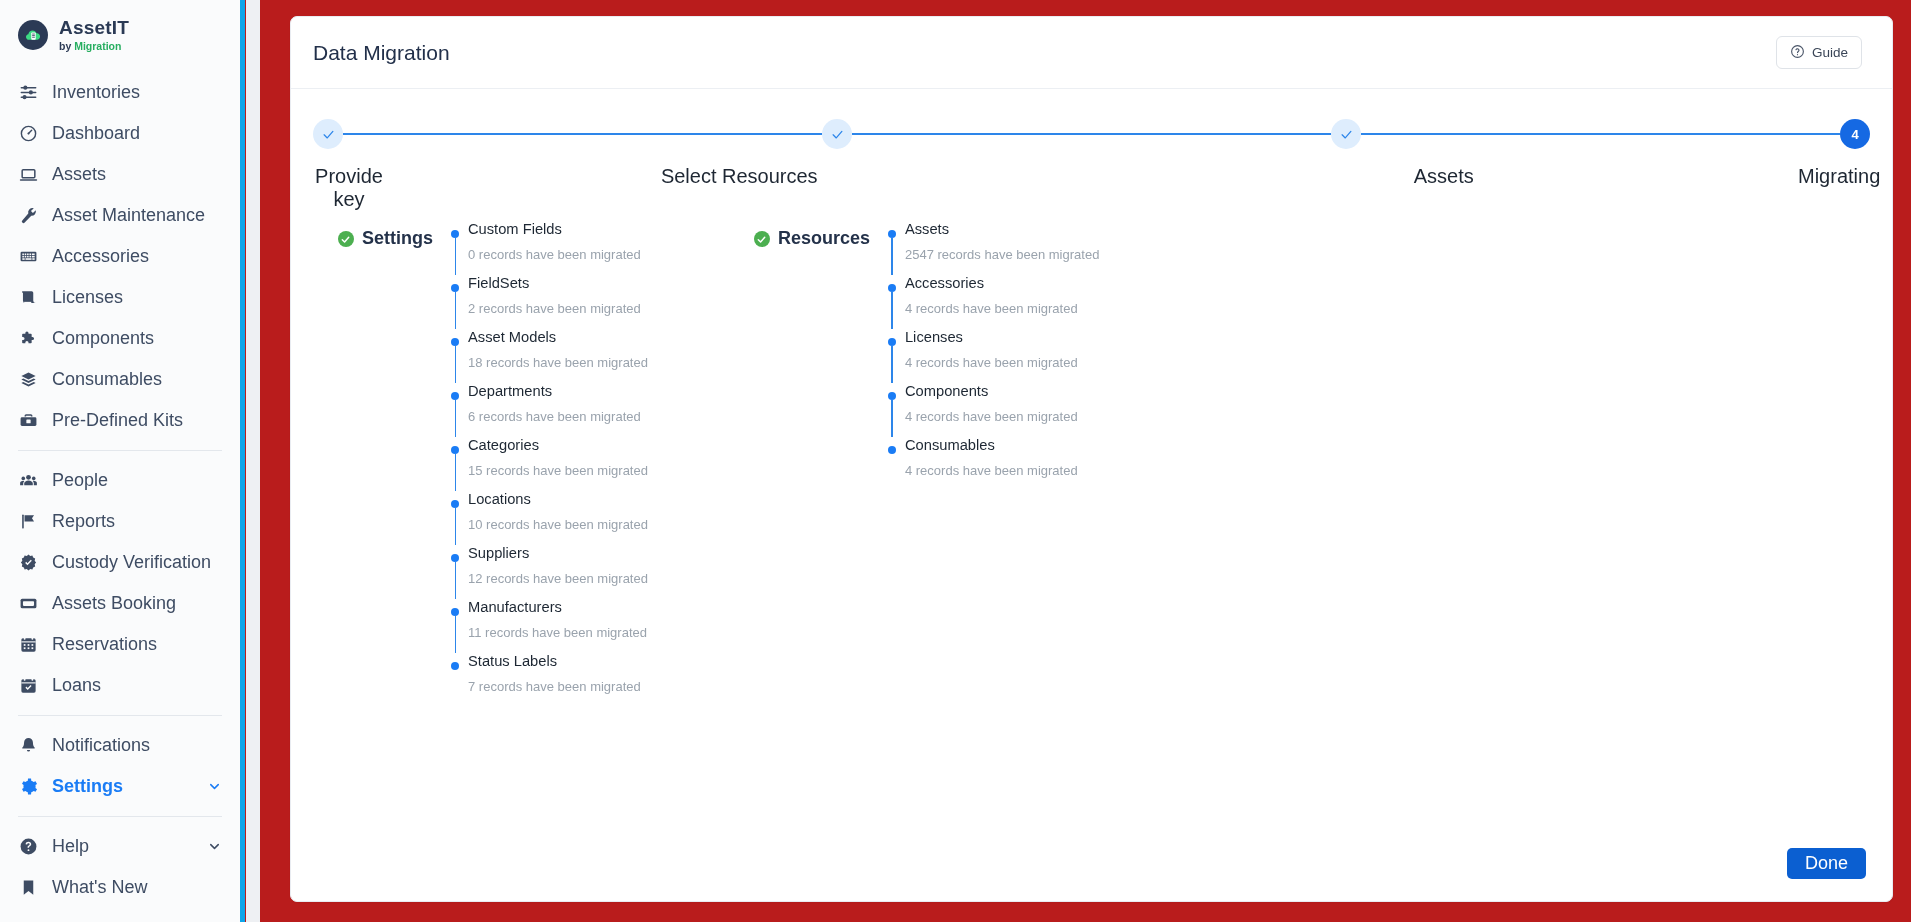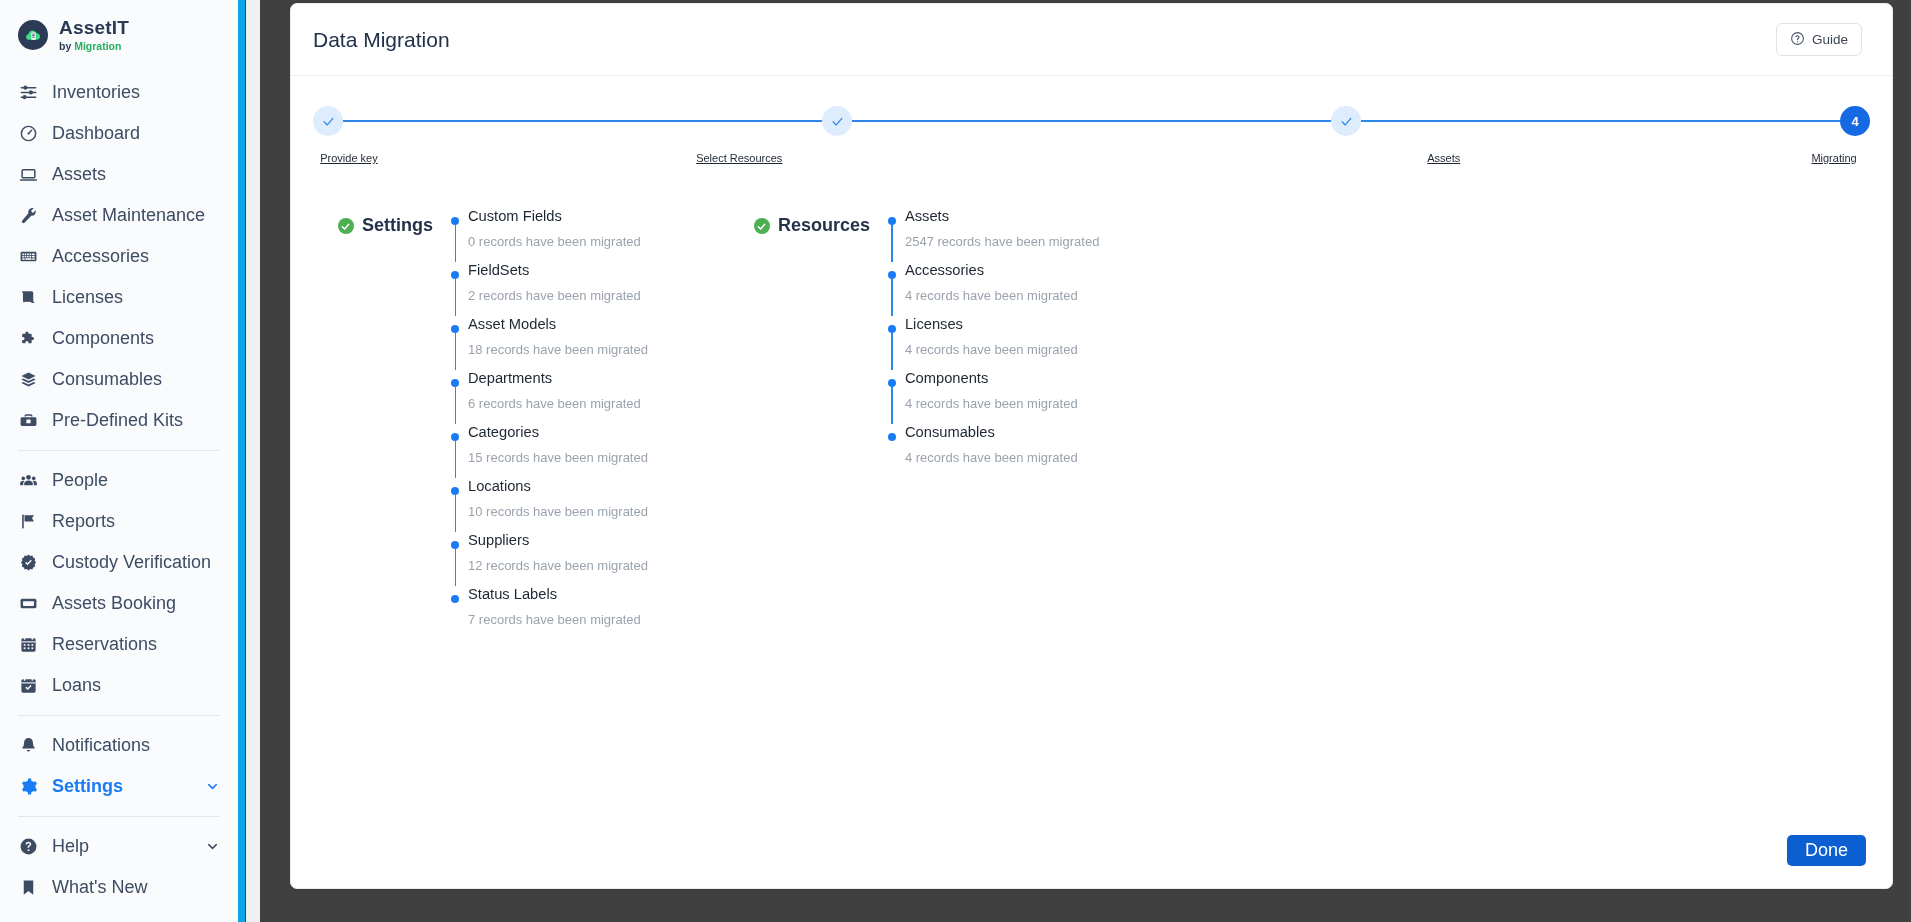--- a/index.html
+++ b/index.html
@@ -8,21 +8,21 @@
     background: #f4f6f9;
     font-family: "Liberation Sans", sans-serif;
     overflow: hidden;
   }
   .app { display: flex; width: 1911px; height: 922px; position: relative; }
 
   
   .sidebar {
     width: 245px; height: 922px;
     background: #fafbfc;
-    border-right: 7px solid #0ea5e9;
+    border-right: 5px solid #0ea5e9;
     padding: 0 0 0 0;
     flex: 0 0 245px;
     position: relative;
   }
   .brand { display: flex; align-items: center; gap: 11px; padding: 18px 0 16px 18px; }
   .brand-logo {
     width: 30px; height: 30px; border-radius: 50%;
     background: #2b3a55; display: flex; align-items: center; justify-content: center;
     flex: 0 0 30px;
   }
@@ -46,22 +46,22 @@
   .nav-divider { height: 1px; background: #e3e7ec; margin: 9px 18px 9px 18px; }
 
   
   .scroll-strip {
     position: absolute; left: 246px; top: 0; width: 14px; height: 922px;
     background: #eef0f3;
   }
 
   
   .main {
-    flex: 1; height: 922px; background: #404040;
-    padding: 3px 18px 0 45px; overflow: hidden;
+    flex: 1; height: 922px; background: #b91c1c;
+    padding: 16px 18px 0 45px; overflow: hidden;
   }
   .card {
     background: #ffffff; border: 1px solid #e9ecf1; border-radius: 7px;
     height: 886px; position: relative;
     box-shadow: 0 1px 2px rgba(16,24,40,.04);
   }
   .card-head {
     height: 72px; display: flex; align-items: center; justify-content: space-between;
     padding: 0 30px 0 22px; border-bottom: 1px solid #eceff3;
   }
@@ -78,21 +78,21 @@
   .step { display: flex; align-items: center; }
   .step-circle {
     width: 30px; height: 30px; border-radius: 50%;
     display: flex; align-items: center; justify-content: center;
     flex: 0 0 30px; position: relative; z-index: 2;
   }
   .step-circle.done { background: #deedfd; }
   .step-circle.current { background: #1569e3; color: #fff; font-size: 13px; font-weight: bold; }
   .step-line { flex: 1 1 auto; height: 1.5px; background: #2d86ea; }
   .step-labels { display: flex; margin-top: 16px; }
-  .step-label { font-size: 11px; color: #1e2733; text-align: center; text-decoration: underline; }
+  .step-label { font-size: 20px; color: #1e2733; text-align: center; }
 
   
   .cols { display: flex; margin: 26px 0 0 0; padding-left: 22px; }
   .col { display: flex; }
   .col-head {
     display: flex; align-items: flex-start; gap: 8px;
     width: 120px; justify-content: flex-end; padding-top: 6px;
   }
   .col-head.res { width: 122px; }
   .check-badge {
@@ -499,20 +499,26 @@
               <div class="tl-sub">10 records have been migrated</div>
             </div>
             <div class="tl-item">
               <span class="tl-dot"></span>
                 <span class="tl-line"></span>
               <div class="tl-title">Suppliers</div>
               <div class="tl-sub">12 records have been migrated</div>
             </div>
             <div class="tl-item">
               <span class="tl-dot"></span>
+                <span class="tl-line"></span>
+              <div class="tl-title">Manufacturers</div>
+              <div class="tl-sub">11 records have been migrated</div>
+            </div>
+            <div class="tl-item">
+              <span class="tl-dot"></span>
               <div class="tl-title">Status Labels</div>
               <div class="tl-sub">7 records have been migrated</div>
             </div>
 
           </div>
         </div>
 
         <div class="col">
           <div class="col-head res">
             <span class="check-badge">

